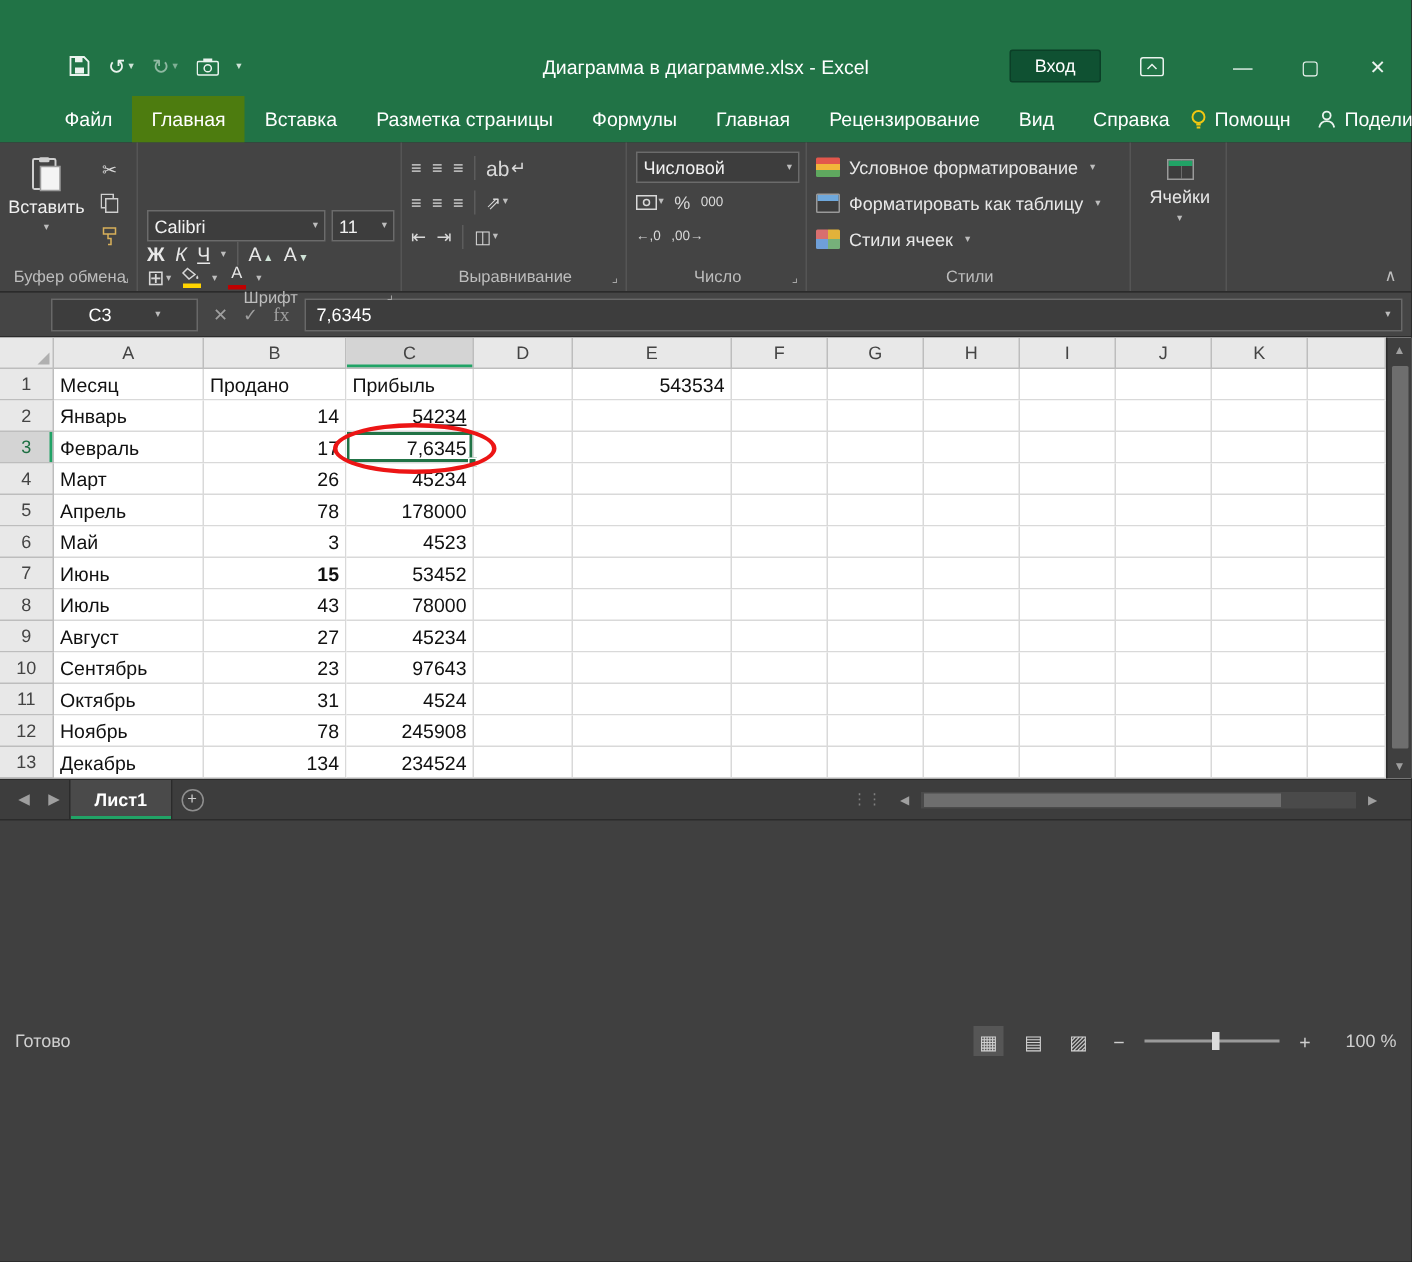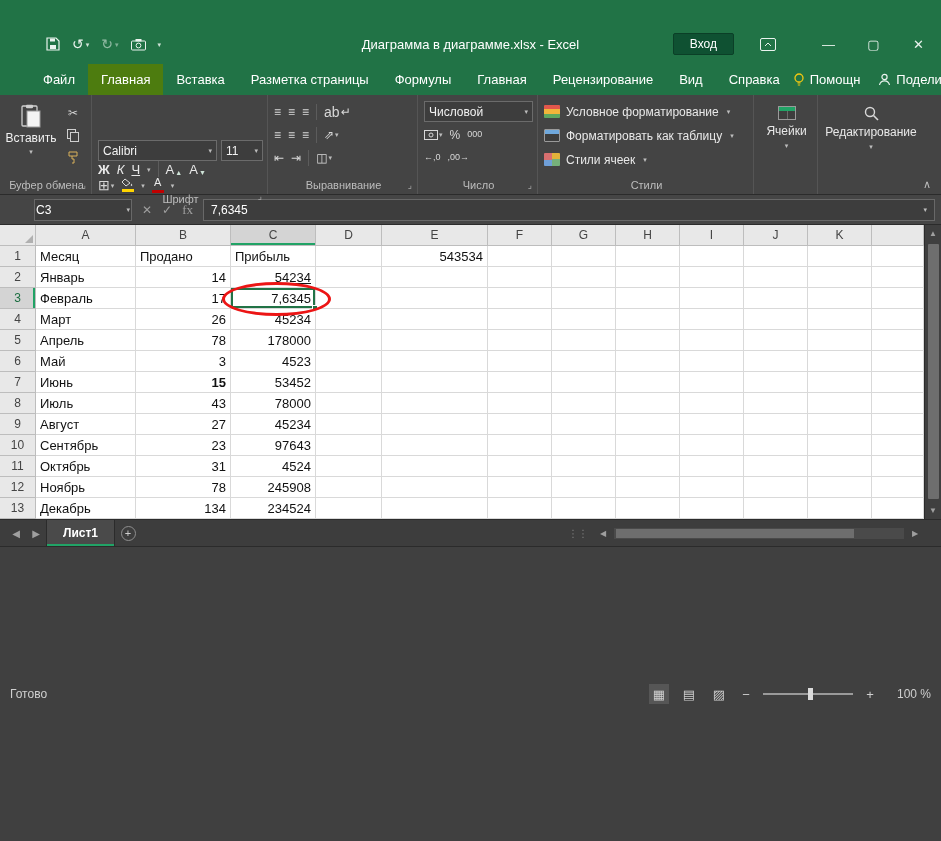--- a/index.html
+++ b/index.html
@@ -58,21 +58,21 @@
   .sic-cs{background:conic-gradient(#e2b23a 0 25%,#76b07a 0 50%,#6f9fd8 0 75%,#d86f6f 0);}
   .vbtn{display:flex;flex-direction:column;align-items:center;justify-content:flex-start;gap:4px;flex:1;font-size:12px;color:#e8e8e8;padding-top:6px;white-space:nowrap;}
   .cells-icon{width:18px;height:14px;border:1px solid #9a9a9a;background:
      linear-gradient(#21a366 0 4px, transparent 4px),
      linear-gradient(90deg,transparent 0 8px,#6b6b6b 8px 9px,transparent 9px),
      #3d3d3d;}
   .collapse-ribbon{position:absolute;right:10px;bottom:4px;color:#bdbdbd;font-size:11px;line-height:1;}
 
   
   .fbar{height:30px;background:#454545;display:flex;align-items:center;border-bottom:1px solid #2b2b2b;padding:0 6px 0 0;flex:0 0 auto;}
-  .namebox{width:98px;height:22px;margin-left:34px;background:#3d3d3d;border:1px solid #686868;color:#fff;font-size:12px;display:flex;align-items:center;padding:0 1px;}
+  .namebox{width:98px;height:22px;margin-left:34px;background:#3d3d3d;border:1px solid #686868;color:#fff;font-size:12px;display:flex;align-items:center;padding:0 24px;}
   .fx-area{display:flex;align-items:center;gap:10px;padding:0 10px;color:#9f9f9f;font-size:12px;}
   .fxi{font-family:"Liberation Serif",serif;font-size:13px;}
   .fvalue{flex:1;height:22px;background:#3d3d3d;border:1px solid #686868;color:#fff;font-size:12px;display:flex;align-items:center;padding:0 7px;}
   .fvalue .caret{margin-left:auto;}
 
   
   .gridwrap{flex:1;display:flex;background:#e8e8e8;overflow:hidden;position:relative;}
   .sheet{flex:1;overflow:hidden;background:#fff;display:flex;flex-direction:column;}
   .headrow{display:flex;height:21px;flex:0 0 auto;}
   .gridbody{flex:1;overflow:hidden;}
@@ -370,30 +370,20 @@
     </div>
 
     <div class="rgroup g-cells">
       <div class="vbtn">
         <span class="cells-icon"></span>
         <span>Ячейки</span>
         <span class="caret">▾</span>
       </div>
     </div>
 
-    <div class="rgroup g-edit" style="border-right:none;">
-      <div class="vbtn">
-        <svg width="15" height="15" viewBox="0 0 15 15">
-            <circle cx="6" cy="6" r="4.5" fill="none" stroke="#d8d8d8" stroke-width="1.4"></circle>
-            <path d="M9.5 9.5L14 14" stroke="#d8d8d8" stroke-width="1.6"></path>
-          </svg>
-        <span>Редактирование</span>
-        <span class="caret">▾</span>
-      </div>
-    </div>
 
     <span class="collapse-ribbon">∧</span>
   </div>
 
   <div class="fbar">
     <span class="namebox">
         <span>C3</span>
         <span class="caret" style="margin-left:auto;">▾</span>
       </span>
     <span class="fx-area">

